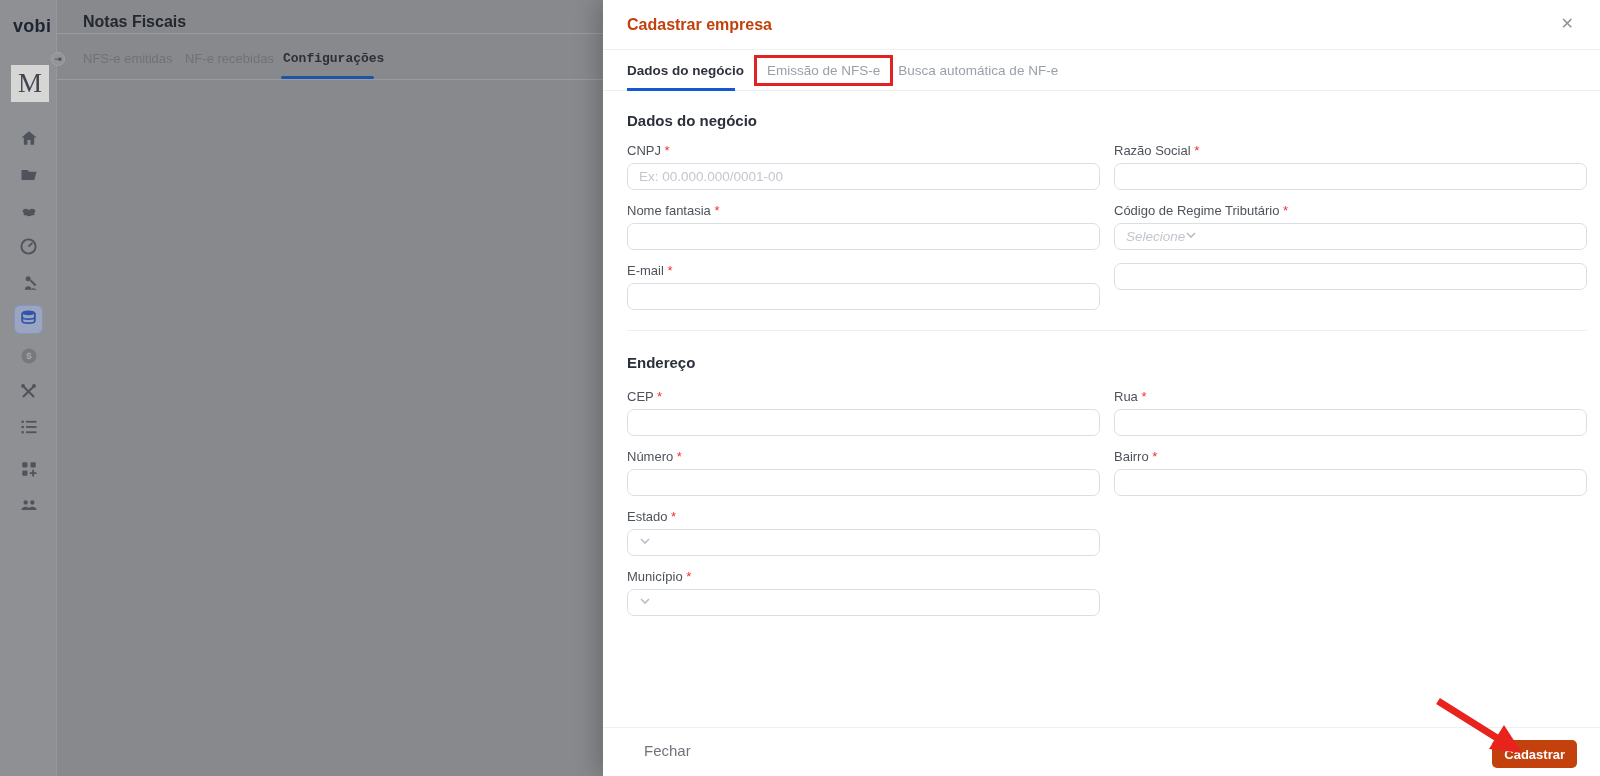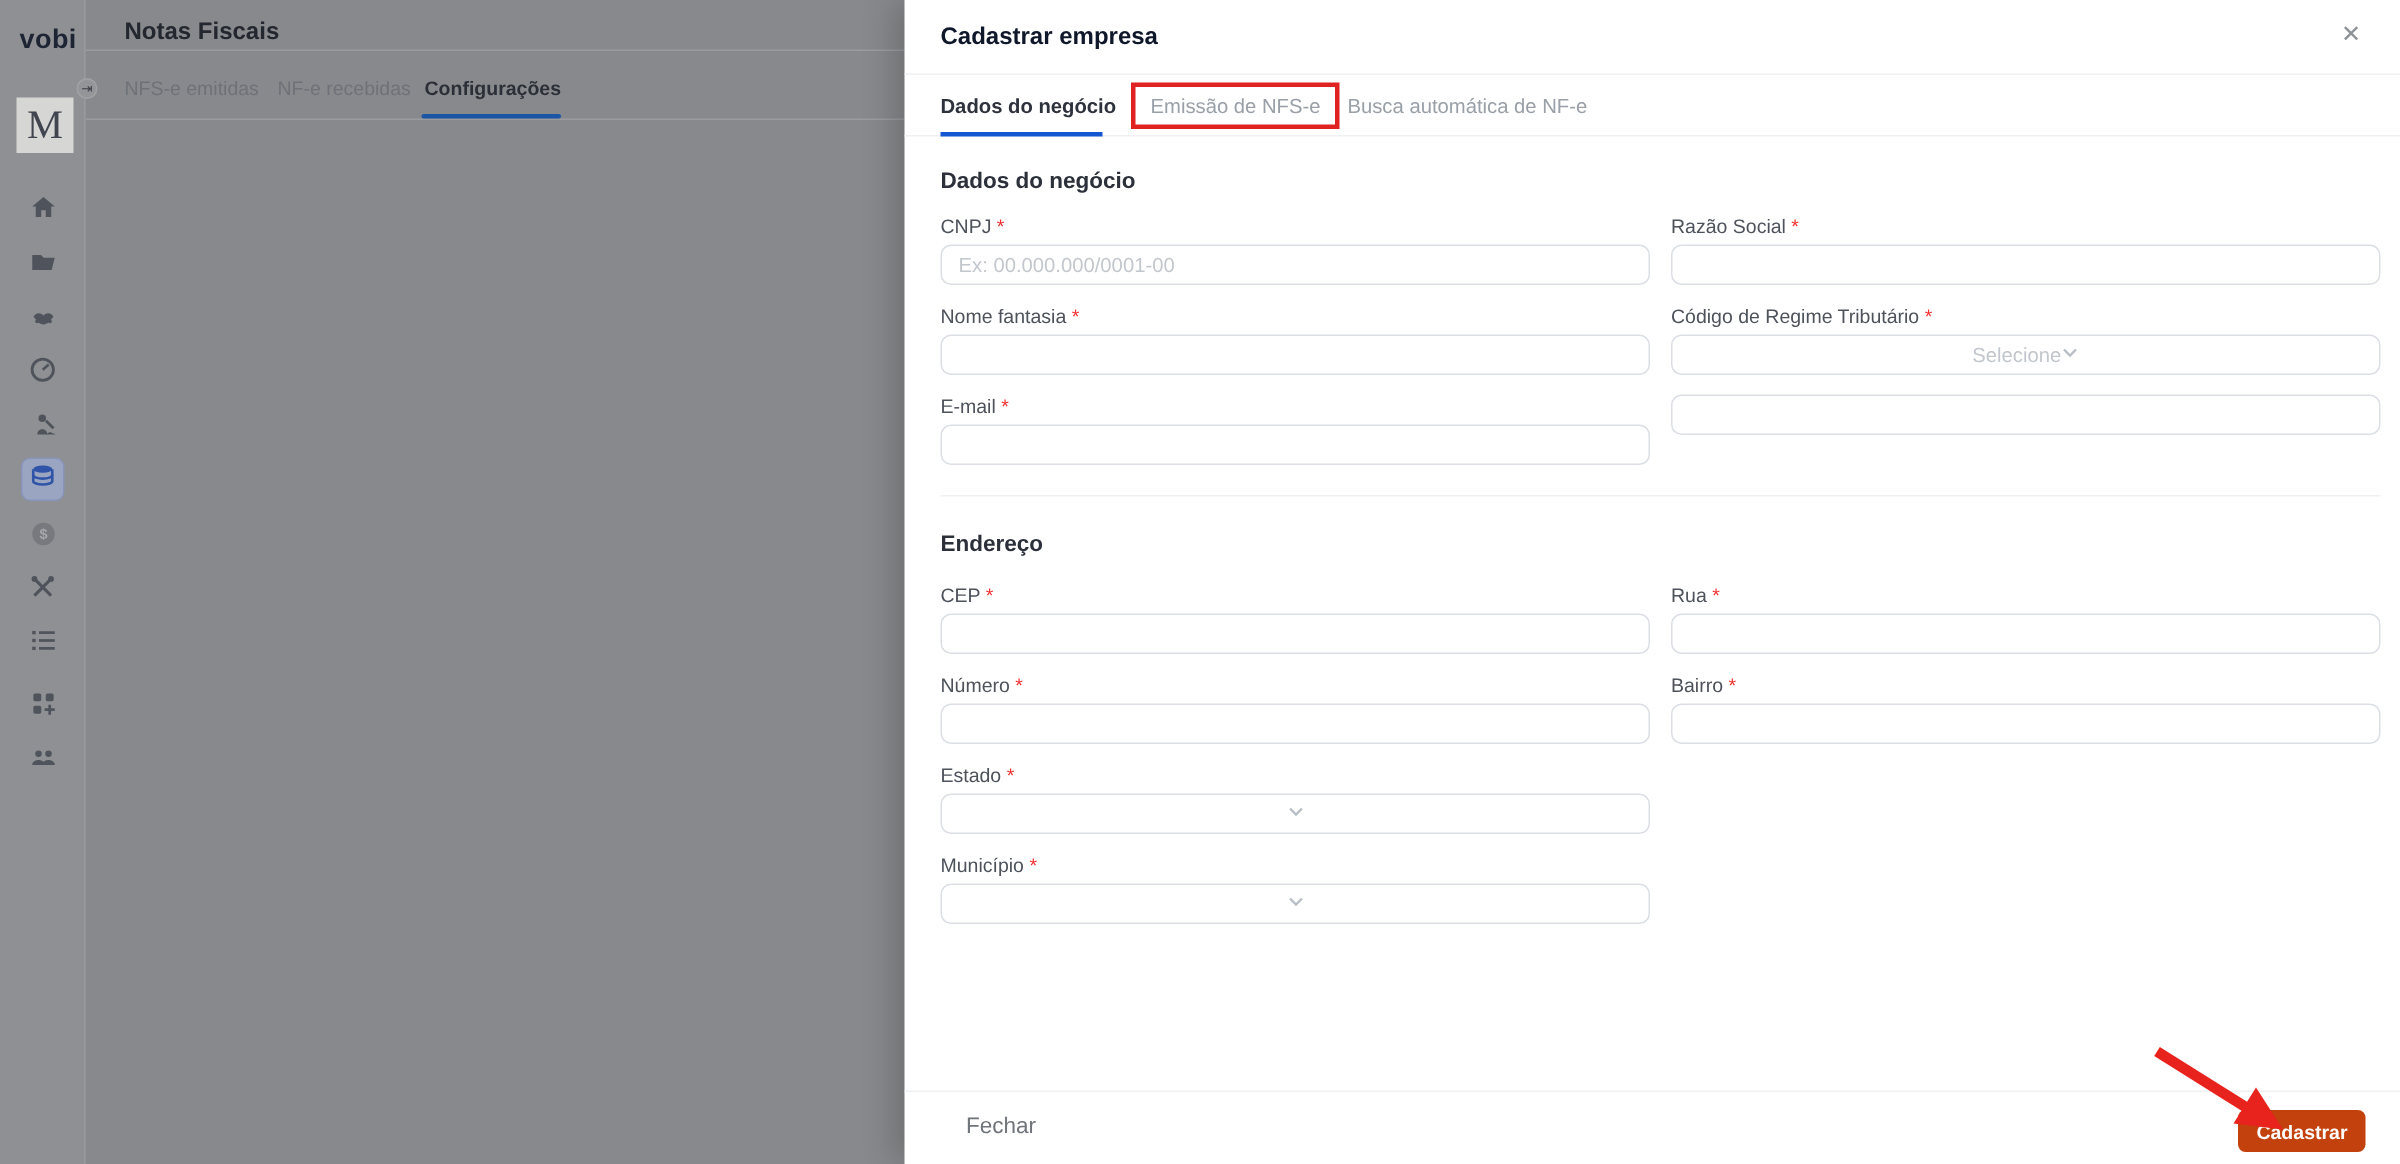--- a/index.html
+++ b/index.html
@@ -9,47 +9,47 @@
   
   .underlay { position:absolute; inset:0; background:#88898c; }
   .ul-sidebar { position:absolute; left:0; top:0; width:57px; height:776px; background:#8f9093; border-right:1px solid #97999c; }
   .ul-logo { position:absolute; left:13px; top:16px; font-size:18px; font-weight:bold; color:#1d2534; letter-spacing:.3px; }
   .ul-avatar { position:absolute; left:11px; top:65px; width:38px; height:37px; background:#d6d6d4; display:flex; align-items:center; justify-content:center; font-family:"Liberation Serif", serif; font-size:27px; color:#40454f; }
   .ul-toggle { position:absolute; left:51px; top:52px; width:14px; height:14px; border:1px solid #a0a2a5; border-radius:50%; background:#939598; display:flex; align-items:center; justify-content:center; font-size:9px; color:#3a3f47; line-height:1; }
   .ul-title { position:absolute; left:83px; top:13px; font-size:16px; font-weight:bold; color:#23272f; }
   .ul-div1 { position:absolute; left:57px; top:33px; width:546px; height:1px; background:#9a9c9f; }
   .ul-div2 { position:absolute; left:57px; top:79px; width:546px; height:1px; background:#9a9c9f; }
   .ul-tab { position:absolute; top:51px; font-size:13px; color:#6e7278; }
-  .ul-tab.active { color:#2b2f38; font-weight:bold; }
+  .ul-tab.active { color:#2b2f38; font-weight:bold;font-family:Liberation Mono, monospace; }
   .ul-ink { position:absolute; left:281px; top:76px; width:93px; height:3px; background:#1c55a6; border-radius:2px; }
   .side-item { position:absolute; left:0; width:57px; display:flex; justify-content:center; }
   .side-item svg { display:block; }
   .active-tile { position:absolute; left:14px; width:29px; height:29px; background:#9aa5c1; border:1px solid #8795bb; border-radius:6px; display:flex; align-items:center; justify-content:center; }
 
   
   .drawer { position:absolute; left:603px; top:0; width:997px; height:776px; background:#ffffff; box-shadow:-8px 0 20px rgba(0,0,0,.18); }
   .dr-header { position:relative; height:50px; border-bottom:1px solid #eef0f2; }
-  .dr-title { position:absolute; left:24px; top:16px; font-size:16px; font-weight:bold; color:#0f172a; }
+  .dr-title { position:absolute; left:24px; top:16px; font-size:16px; font-weight:bold; color:#c2410c; }
   .dr-close { position:absolute; right:26px; top:14px; font-size:16px; color:#8e939a; cursor:pointer; line-height:1.3; }
   .dr-tabs { position:relative; height:41px; border-bottom:1px solid #eef0f2; display:flex; align-items:center; padding-left:24px; }
   .dr-tab { font-size:13.5px; color:#9aa0a8; white-space:nowrap; cursor:pointer; }
   .dr-tab.active { color:#2e323c; font-weight:bold; }
   .dr-ink { position:absolute; left:24px; top:38px; width:108px; height:3px; background:#1557d0; }
   .red-box { display:inline-flex; align-items:center; border:3.5px solid #e02222; padding:5px 10px; margin:0 5px 0 10px; }
   .dr-body { position:absolute; left:0; top:92px; right:0; bottom:49px; padding:0 13px 0 24px; overflow:hidden; }
   .sec-head { font-size:15px; font-weight:bold; color:#2b303a; }
   .sec-head.first { margin-top:20px; margin-bottom:14px; }
   .sec-head.second { margin-top:23px; margin-bottom:18px; }
   .sec-divider { margin-top:20px; height:1px; background:#eef0f2; }
   .fields { display:grid; grid-template-columns:1fr 1fr; column-gap:14px; row-gap:13px; }
   .field label { display:block; font-size:13px; color:#4d525b; margin-bottom:5px; }
   .req { color:#f23030; }
   .field input, .select { width:100%; height:27px; border:1px solid #dbdfe5; border-radius:7px; background:#fff; font-family:"Liberation Sans",sans-serif; font-size:13.5px; color:#333; padding:0 11px; outline:none; }
   .field input::placeholder { color:#c2c7cd; opacity:1; }
-  .select { display:flex; align-items:center; justify-content:center; cursor:pointer; }
+  .select { display:flex; align-items:center; justify-content:flex-start; cursor:pointer;font-style:italic; }
   .select .ph { color:#c2c7cd; }
   .select svg { flex:0 0 auto; }
   .half { grid-column:1 / 2; }
   .dr-footer { position:absolute; left:0; bottom:0; width:100%; height:49px; border-top:1px solid #eef0f2; }
   .btn-close { position:absolute; left:41px; top:14px; font-size:15px; color:#6f747b; background:none; border:none; cursor:pointer; font-family:"Liberation Sans",sans-serif; }
   .btn-submit { position:absolute; right:23px; top:12px; height:28px; padding:0 12px; background:#c2410c; color:#fff; font-size:13px; font-weight:bold; border:none; border-radius:5px; cursor:pointer; font-family:"Liberation Sans",sans-serif; }
 
   .arrow-overlay { position:absolute; inset:0; pointer-events:none; }
 </style>
 </head>

